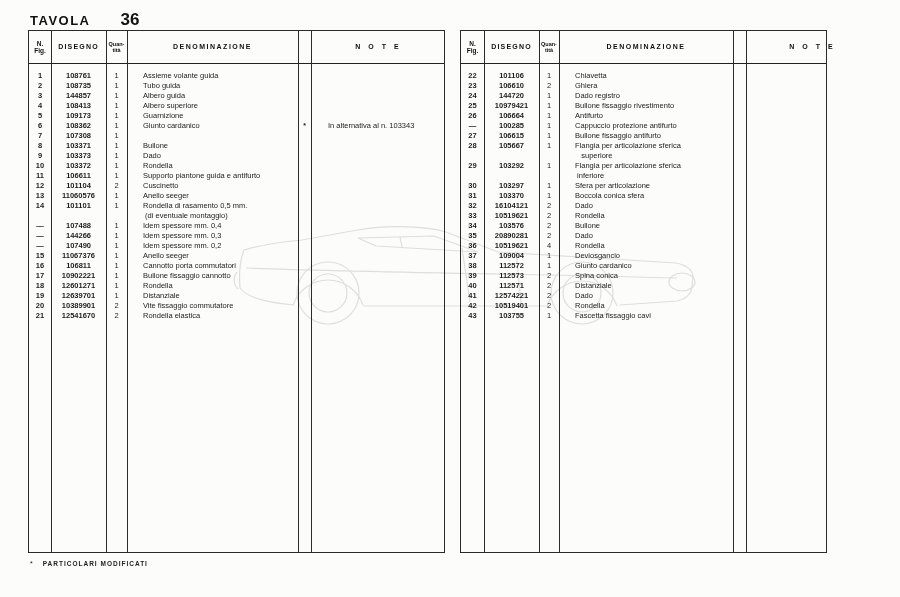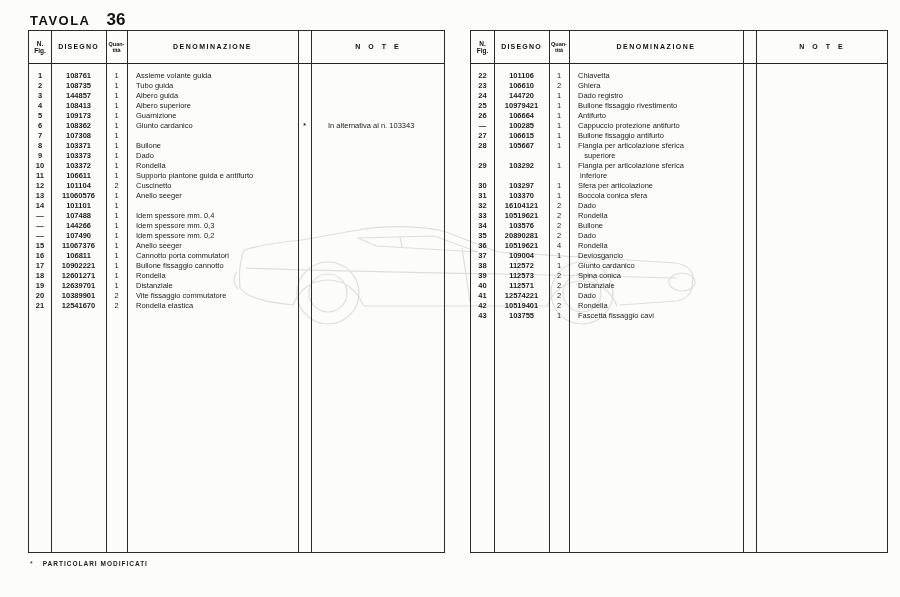--- a/index.html
+++ b/index.html
@@ -3,49 +3,49 @@
 <meta charset="utf-8">
 <style>
   html,body{margin:0;padding:0;}
   body{
     width:900px;height:597px;position:relative;overflow:hidden;
     background:#fcfcfa;
     font-family:"Liberation Sans", sans-serif;
     color:#1c1c1c;
     -webkit-font-smoothing:antialiased;
   }
-  .page-title{position:absolute;left:30px;top:10px;display:flex;align-items:baseline;z-index:2;}
+  .page-title{position:absolute;left:30px;top:10px;display:flex;align-items:baseline;z-index:2;gap:14px;}
   .page-title .t-label{font-size:13px;font-weight:bold;letter-spacing:1.5px;color:#111;}
   .page-title .t-num{font-size:17px;font-weight:bold;margin-left:16px;color:#111;}
 
   .watermark{position:absolute;left:230px;top:188px;width:480px;height:152px;z-index:0;opacity:.85;}
 
   .parts-table{
     position:absolute;top:30px;height:523px;z-index:1;
     border:1px solid #2a2a2a;background:transparent;box-sizing:border-box;
   }
   .parts-table.left{left:28px;width:417px;}
-  .parts-table.right{left:460px;width:418px;margin-left:10px;}
+  .parts-table.right{left:460px;width:367px;}
 
   .vline{position:absolute;top:0;bottom:0;width:1px;background:#2a2a2a;}
   .thead{position:absolute;left:0;right:0;top:0;height:32px;border-bottom:1.5px solid #222;}
   .hcell{position:absolute;top:0;height:32px;display:flex;flex-direction:column;align-items:center;justify-content:center;
          font-weight:bold;color:#111;line-height:1.15;}
   .hcell.fig{font-size:6.5px;}
   .hcell.dis{font-size:7px;letter-spacing:1.2px;}
   .hcell.qty{font-size:5.5px;}
   .hcell.den{font-size:7px;letter-spacing:1.5px;}
   .hcell.note{font-size:7px;letter-spacing:3px;}
 
   .rows{position:absolute;left:0;right:0;top:40px;}
   .t-row{display:flex;align-items:flex-start;font-size:7.5px;line-height:10px;}
   .c-fig{flex:0 0 22px;text-align:center;font-weight:bold;}
   .c-dis{flex:0 0 55px;text-align:center;font-weight:bold;}
   .c-qty{flex:0 0 21px;text-align:center;}
-  .c-den{flex:0 0 171px;padding-left:9px;box-sizing:border-box;white-space:pre-wrap;}
+  .c-den{flex:0 0 171px;padding-left:16px;box-sizing:border-box;white-space:pre-wrap;}
   .c-star{flex:0 0 13px;text-align:center;font-weight:bold;font-size:7px;}
   .c-note{flex:1;padding-left:17px;box-sizing:border-box;}
   .parts-table.right .c-fig{flex-basis:23px;}
   .parts-table.right .c-dis{flex-basis:55px;}
   .parts-table.right .c-qty{flex-basis:20px;}
   .parts-table.right .c-den{flex-basis:174px;}
 
   .page-footer{position:absolute;left:30px;top:560px;z-index:2;display:flex;align-items:center;
                font-size:6.5px;font-weight:bold;letter-spacing:1px;color:#222;}
   .page-footer .mark{font-size:7px;margin-right:9px;font-weight:normal;}
@@ -212,20 +212,22 @@
         <span class="c-dis">11060576</span>
         <span class="c-qty">1</span>
         <span class="c-den">Anello seeger</span>
         <span class="c-star"></span>
         <span class="c-note"></span>
       </div>
       <div class="t-row">
         <span class="c-fig">14</span>
         <span class="c-dis">101101</span>
         <span class="c-qty">1</span>
+        <span class="c-den">Rondella di rasamento 0,5 mm.
+ (di eventuale montaggio)</span>
         <span class="c-star"></span>
         <span class="c-note"></span>
       </div>
       <div class="t-row">
         <span class="c-fig">—</span>
         <span class="c-dis">107488</span>
         <span class="c-qty">1</span>
         <span class="c-den">Idem spessore mm. 0,4</span>
         <span class="c-star"></span>
         <span class="c-note"></span>

